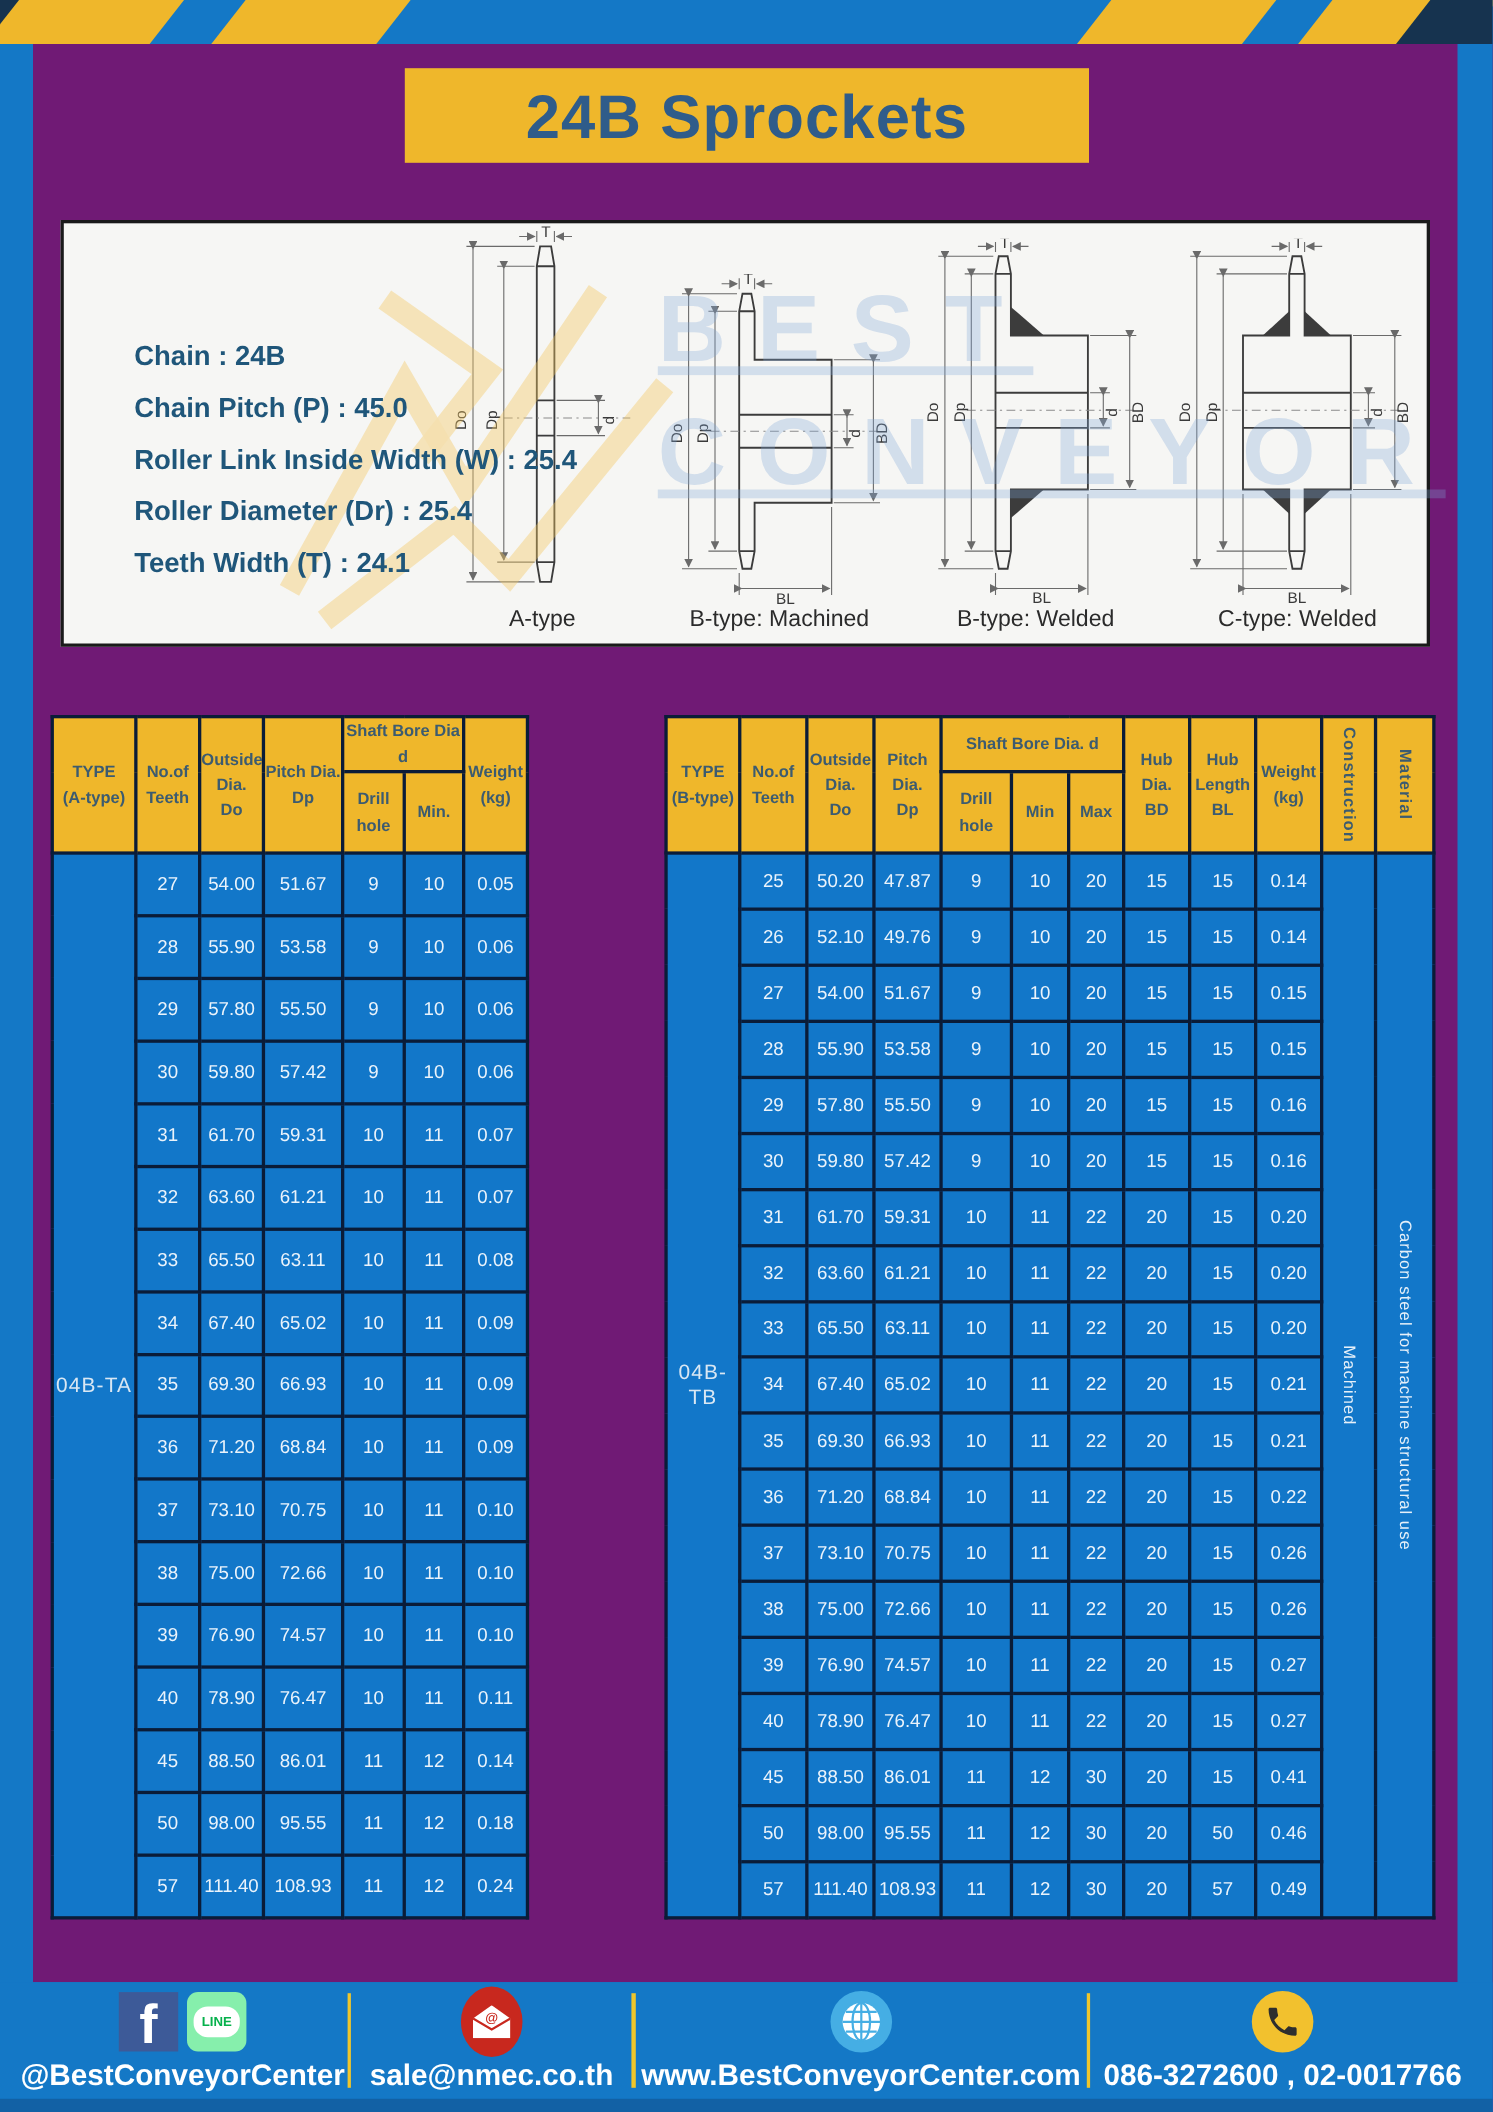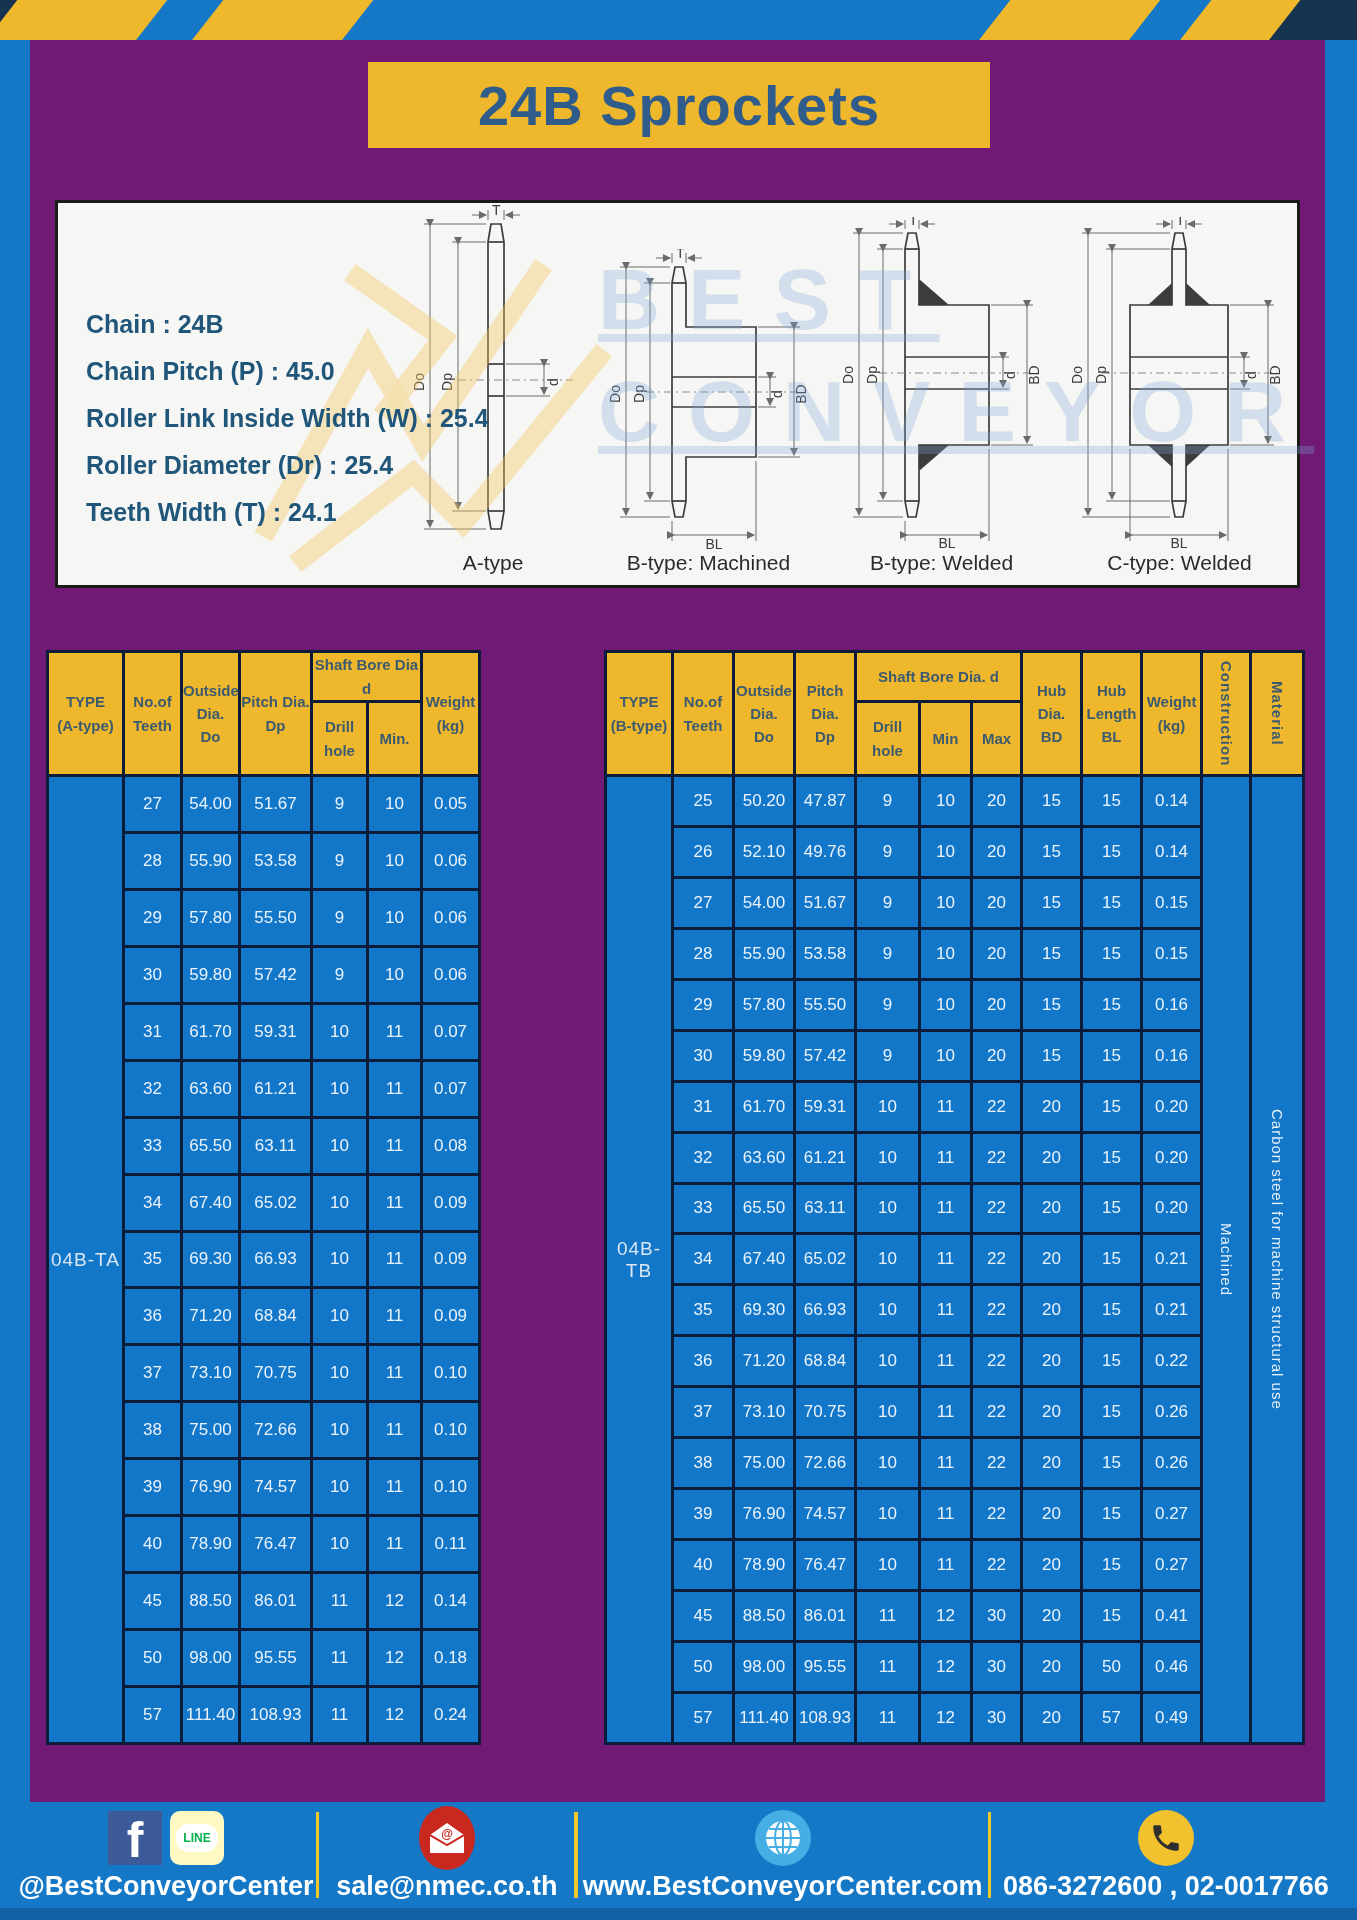--- a/index.html
+++ b/index.html
@@ -15,21 +15,21 @@
   
   .white-area{position:absolute;left:30px;right:32px;top:40px;bottom:118px;background:#701a75;}
   
   .banner{position:absolute;left:338px;top:22px;width:622px;height:86px;background:#EFB72B;
           display:flex;align-items:center;justify-content:center;}
   .banner h1{margin:0;font-size:56px;font-weight:bold;color:#2F5C8A;letter-spacing:1px;}
   
   .spec-box{position:absolute;left:25px;top:160px;width:1245px;height:388px;background:#F6F6F4;
             border:3px solid #1A1A1A;box-sizing:border-box;}
   .spec-lines{position:absolute;left:28px;top:98px;z-index:3;}
-  .spec-line{font-size:25px;font-weight:bold;color:#1F567A;line-height:47px;white-space:nowrap;}
+  .spec-line{font-size:25px;font-weight:bold;color:#1F567A;line-height:47px;white-space:nowrap;margin-left:36px;}
   .diagrams{position:absolute;left:350px;right:10px;top:4px;bottom:4px;display:flex;
             justify-content:space-between;align-items:flex-end;z-index:1;}
   .fig{display:flex;flex-direction:column;align-items:center;}
   .fig-caption{font-size:21px;color:#2B2B2B;margin-top:2px;padding-bottom:6px;white-space:nowrap;}
   .fig svg{display:block;}
   .draw{stroke:#3C3C3C;stroke-width:1.7;fill:none;}
   .weld{fill:#3C3C3C;stroke:none;}
   .dim{stroke:#6A6A6A;stroke-width:1;fill:none;}
   .cl{stroke:#8A8A8A;stroke-width:1;stroke-dasharray:8 4 2 4;fill:none;}
   .dimtxt{font-size:14px;fill:#3A3A3A;font-family:"Liberation Sans",sans-serif;}
@@ -53,21 +53,21 @@
   .dtable td.vtext{writing-mode:vertical-rl;font-size:15px;letter-spacing:1px;color:#E6F0F9;padding:6px 0;}
   
   .footer{position:absolute;left:0;right:0;bottom:12px;height:106px;background:#1478C6;
           display:flex;align-items:center;justify-content:space-between;padding:0 16px;box-sizing:border-box;z-index:5;}
   .fseg{display:flex;flex-direction:column;align-items:center;justify-content:flex-end;gap:4px;}
   .fseg .flabel{color:#FFFFFF;font-weight:bold;font-size:27px;white-space:nowrap;}
   .fdiv{width:7px;height:86px;background:#EFC62B;}
   .icon-row{display:flex;gap:8px;align-items:center;height:58px;}
   .icon-fb{width:54px;height:54px;background:#3D5A98;color:#FFF;font-weight:bold;font-size:50px;
            display:flex;align-items:flex-end;justify-content:center;overflow:hidden;line-height:0.95;}
-  .icon-line{width:54px;height:54px;background:#fef9c3;border-radius:10px;position:relative;
+  .icon-line{width:54px;height:54px;background:#86efac;border-radius:10px;position:relative;
              display:flex;align-items:center;justify-content:center;}
   .line-bubble{width:42px;height:28px;background:#FFF;border-radius:13px;display:flex;
                align-items:center;justify-content:center;font-size:12px;font-weight:bold;color:#06B14C;}
   .line-bubble::after{content:"";position:absolute;left:12px;bottom:8px;width:0;height:0;
                border:6px solid transparent;border-top-color:#FFF;transform:rotate(25deg);}
   .icon-mail{width:56px;height:64px;background:#C8281E;border-radius:50%;
              display:flex;align-items:center;justify-content:center;}
   .icon-globe{width:56px;height:56px;background:#45AEE4;border-radius:50%;
               display:flex;align-items:center;justify-content:center;}
   .icon-phone{width:56px;height:56px;background:#F2C12E;border-radius:50%;

